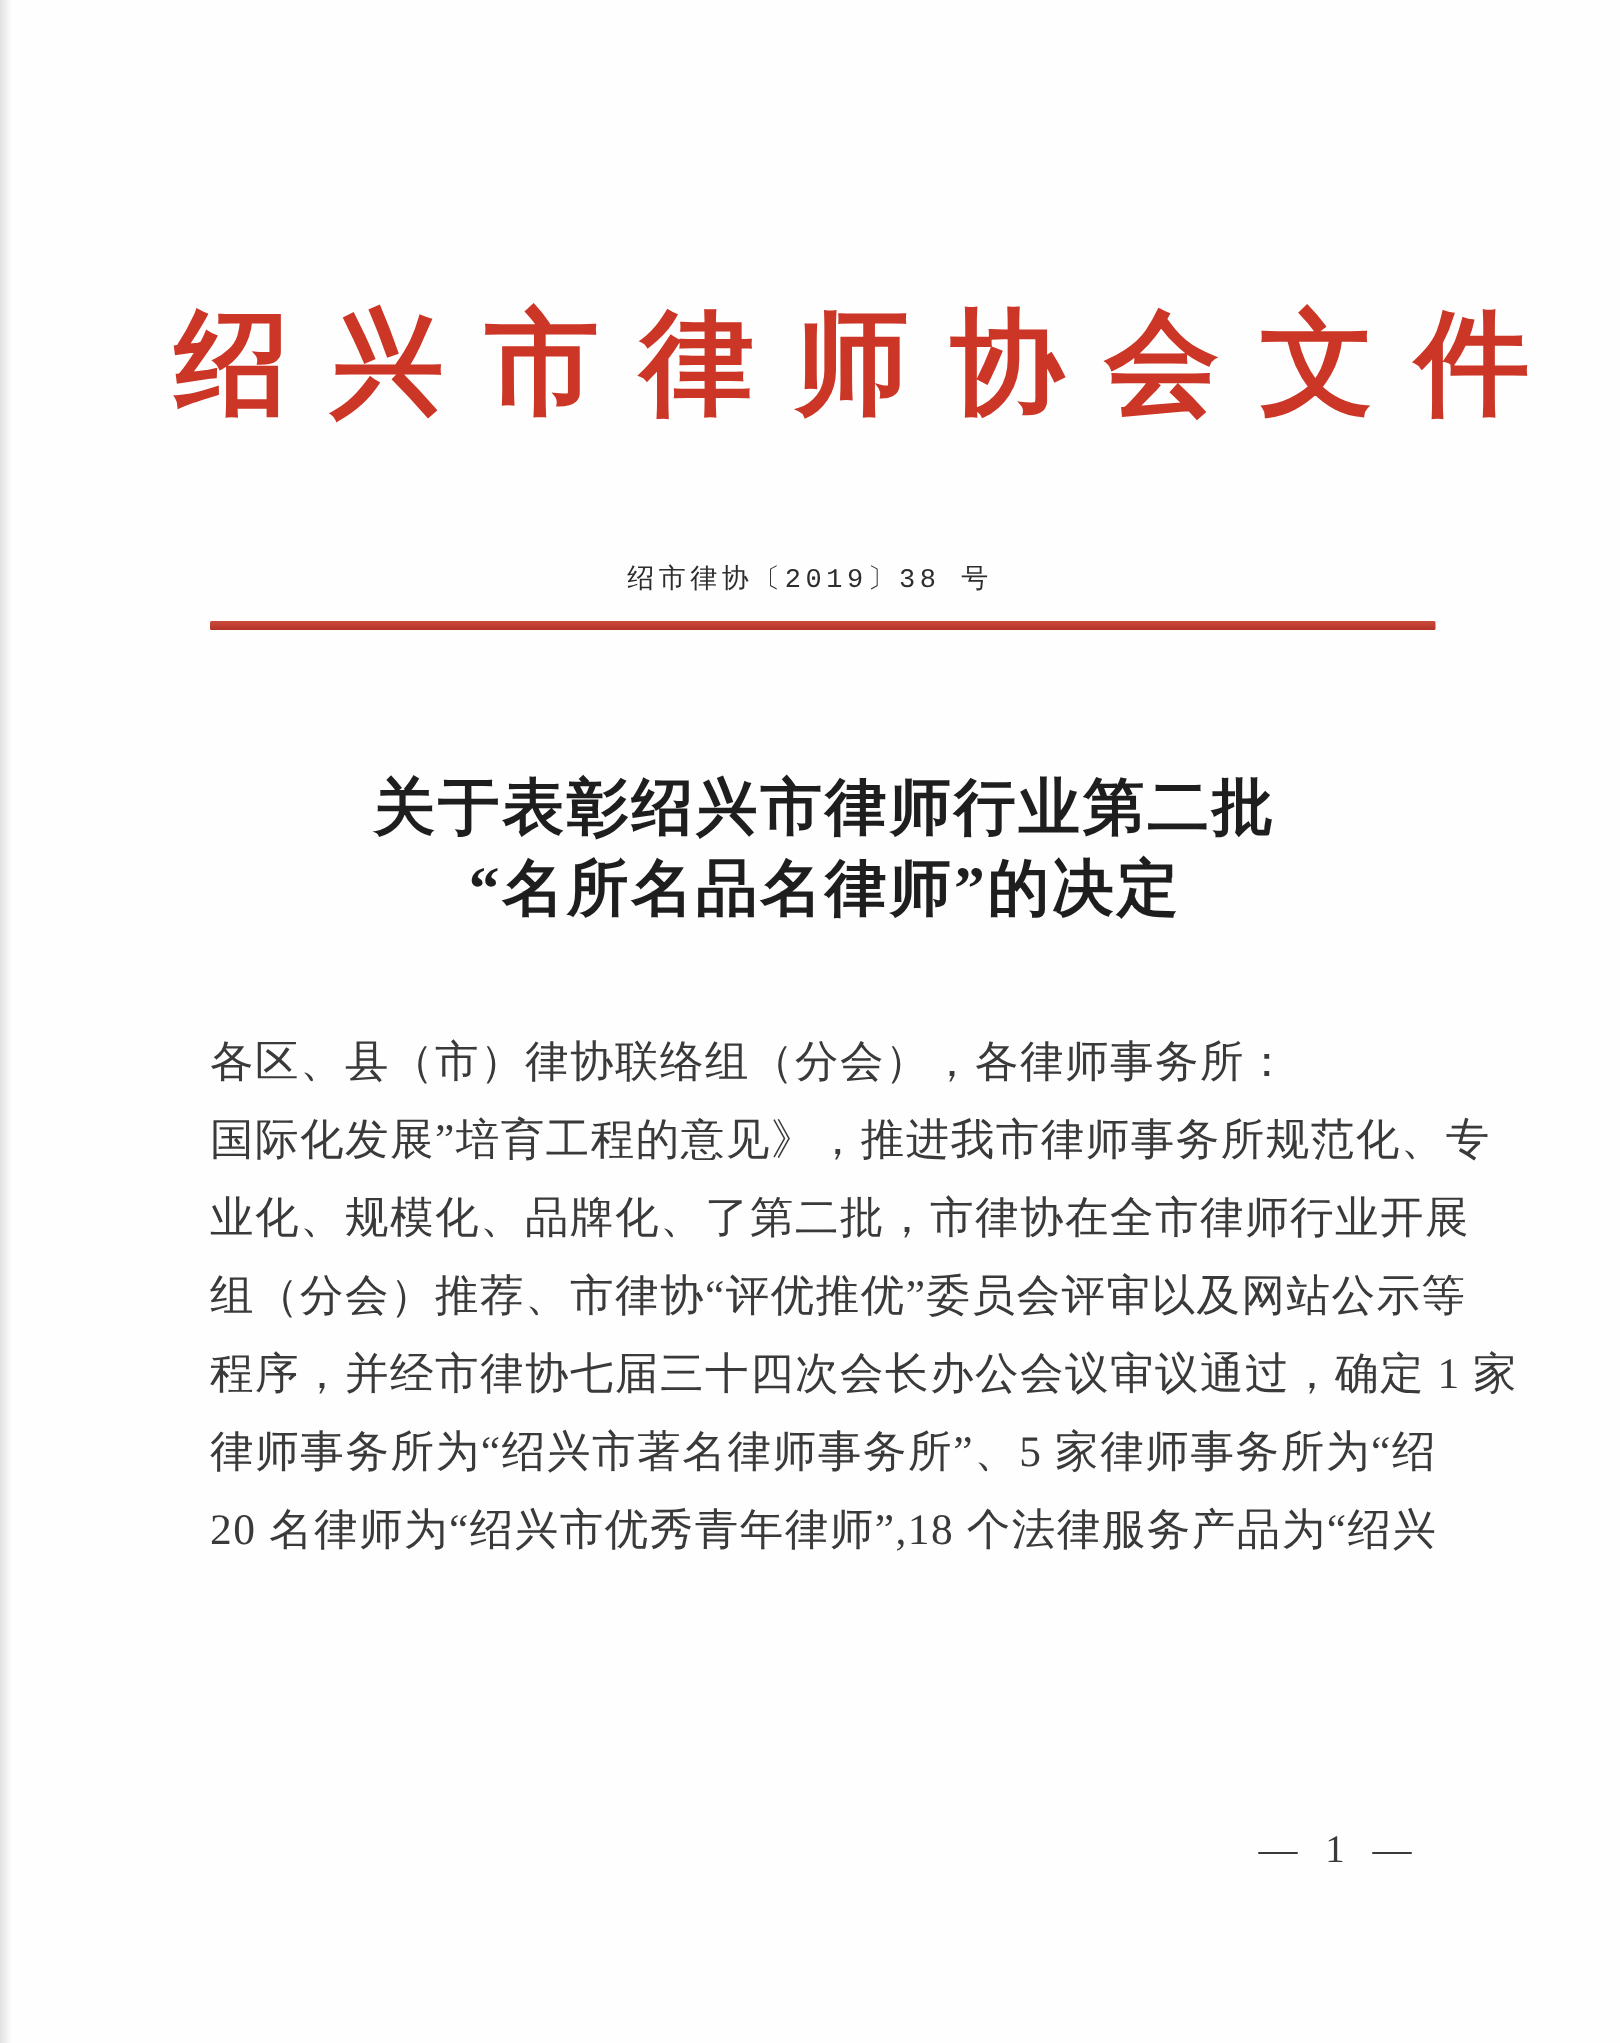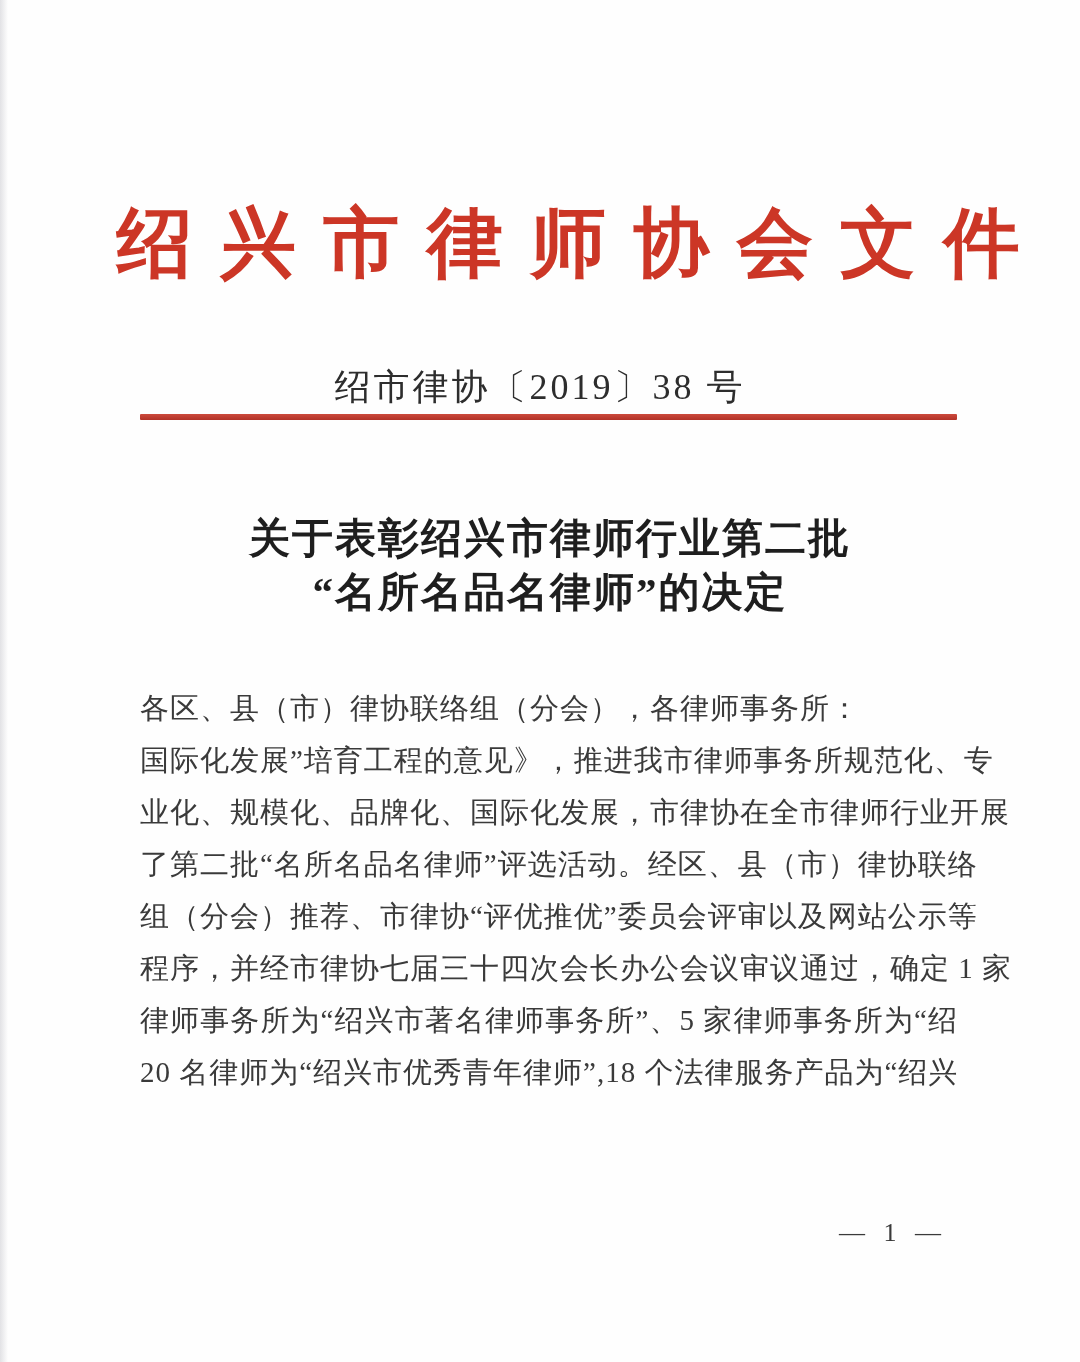--- a/index.html
+++ b/index.html
@@ -35,24 +35,25 @@
     color: #cc3626;
     white-space: nowrap;
     padding-left: 28px;
   }
   .doc-number {
     position: absolute;
     top: 370px;
     left: 0;
     width: 100%;
     text-align: center;
-    font-size: 36px;
+    font-size: 18px;
     line-height: 34px;
     letter-spacing: 3px;
     color: #2d2d2d;
+    font-family: Liberation Mono, monospace;
   }
   .red-rule {
     position: absolute;
     top: 414px;
     left: 140px;
     width: 817px;
     height: 6px;
     background: linear-gradient(to bottom, #cc4a3c, #b23227);
     border-radius: 1px;
   }
@@ -115,22 +116,21 @@
   <div class="red-rule"></div>
 
   <div class="doc-title">
     <div>关于表彰绍兴市律师行业第二批</div>
     <div>“名所名品名律师”的决定</div>
   </div>
 
   <div class="body-block">
     <div class="salutation">各区、县（市）律协联络组（分会），各律师事务所：</div>
     <div class="jline">国际化发展”培育工程的意见》，推进我市律师事务所规范化、专</div>
-    <div class="jline">业化、规模化、品牌化、国际化发展，市律协在全市律师行业开展</div>
-    <div class="jline">了第二批“名所名品名律师”评选活动。经区、县（市）律协联络</div>
+    <div class="jline">业化、规模化、品牌化、了第二批，市律协在全市律师行业开展</div>
     <div class="jline">组（分会）推荐、市律协“评优推优”委员会评审以及网站公示等</div>
     <div class="jline">程序，并经市律协七届三十四次会长办公会议审议通过，确定 1 家</div>
     <div class="jline">律师事务所为“绍兴市著名律师事务所”、5 家律师事务所为“绍</div>
     <div class="jline">20 名律师为“绍兴市优秀青年律师”,18 个法律服务产品为“绍兴</div>
   </div>
 
   <div class="page-number">— 1 —</div>
 
 </div>
 

